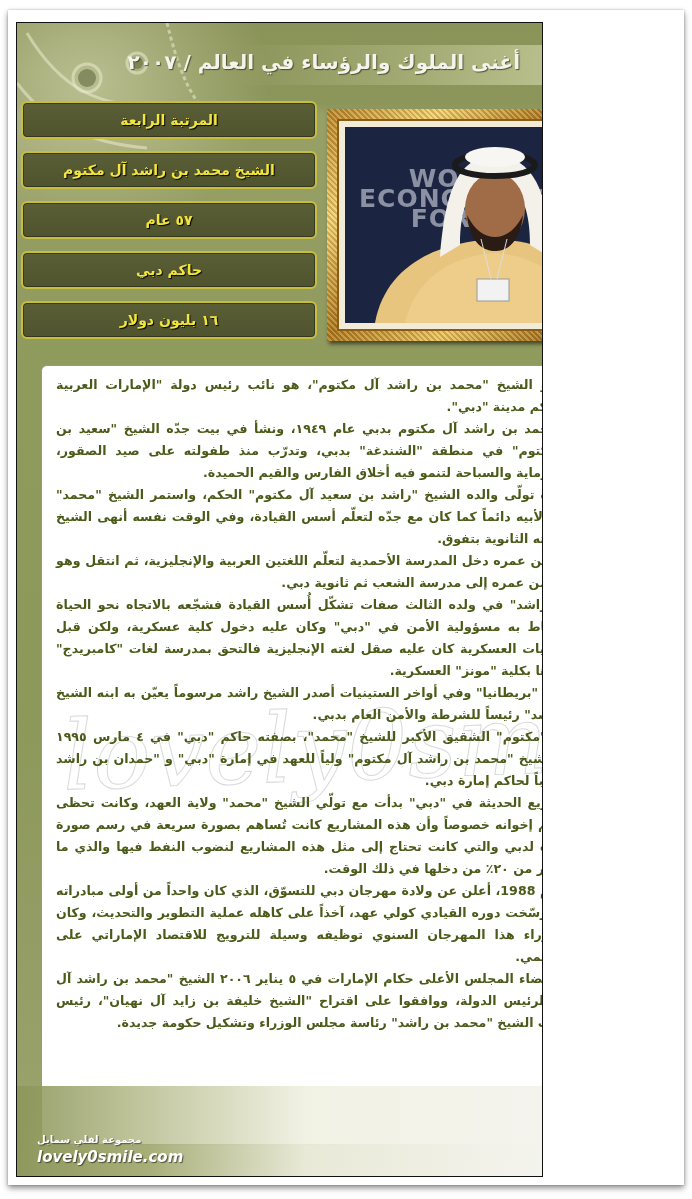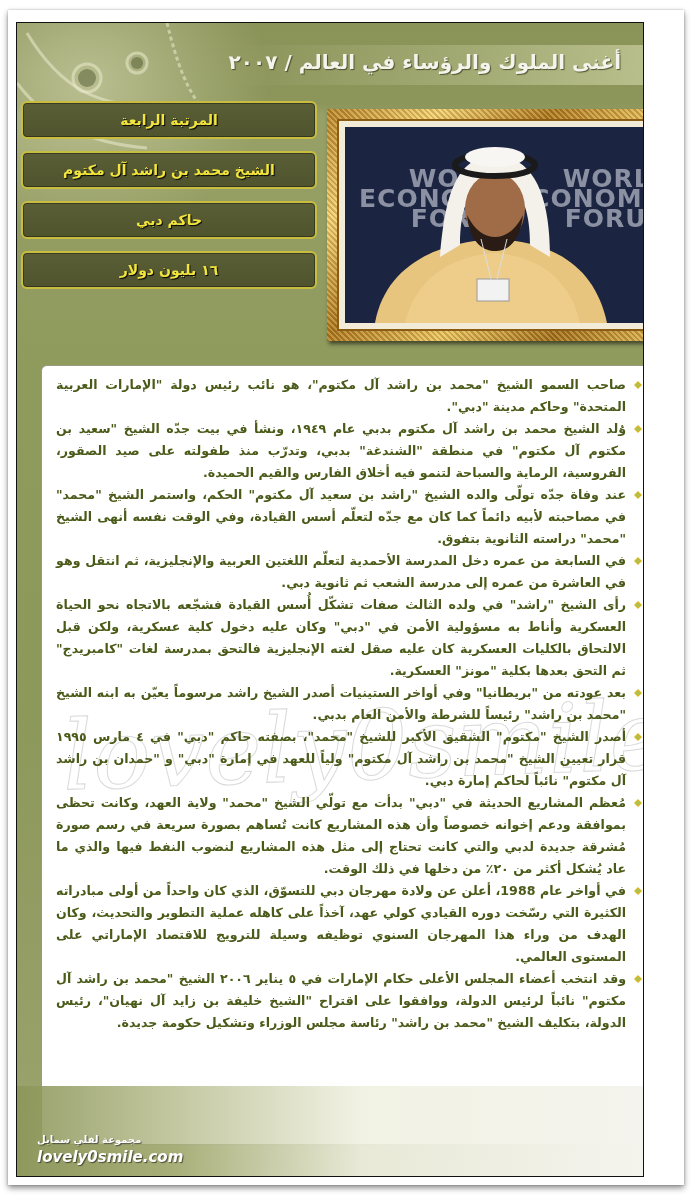--- a/index.html
+++ b/index.html
@@ -13,21 +13,21 @@
   .card {
     position: absolute;
     left: 8px; top: 10px;
     width: 676px; height: 1175px;
     background: #fff;
     box-shadow: 0 3px 6px rgba(0,0,0,0.45), 0 0 2px rgba(0,0,0,0.25);
   }
   .frame {
     position: absolute;
     left: 8px; top: 12px;
-    width: 628px; height: 1155px;
+    width: 527px; height: 1155px;
     border: 1px solid #111;
     box-sizing: border-box;
     overflow: hidden;
     background:
       radial-gradient(ellipse 260px 220px at 70px 60px, rgba(225,225,190,0.55), rgba(150,155,95,0) 70%),
       linear-gradient(180deg, #8a9358 0%, #8c965b 7%, #97a066 8%, #8f9a5d 30%, #8d985b 60%, #97a068 90%, #a4ab7a 100%);
     padding-left: 24px;
   }
   
   .frame::after {
@@ -174,20 +174,21 @@
         <circle cx="120" cy="40" r="6"></circle>
       </g>
     </svg>
 
     <div class="title-band"></div>
     <div class="page-title">أغنى الملوك والرؤساء في العالم / ٢٠٠٧</div>
 
     <div class="info-col">
       <div class="info-box">المرتبة الرابعة</div>
       <div class="info-box">الشيخ محمد بن راشد آل مكتوم</div>
+      <div class="info-box">٥٧ عام</div>
       <div class="info-box">حاكم دبي</div>
       <div class="info-box">١٦ بليون دولار</div>
     </div>
 
     <div class="portrait-frame">
       <div class="portrait-inner">
         <div class="wef-text" style="left:14px; top:42px; white-space:pre;">WORLD
 ECONOMIC
 FORUM</div>
         <div class="wef-text" style="left:168px; top:42px; white-space:pre;">WORLD

